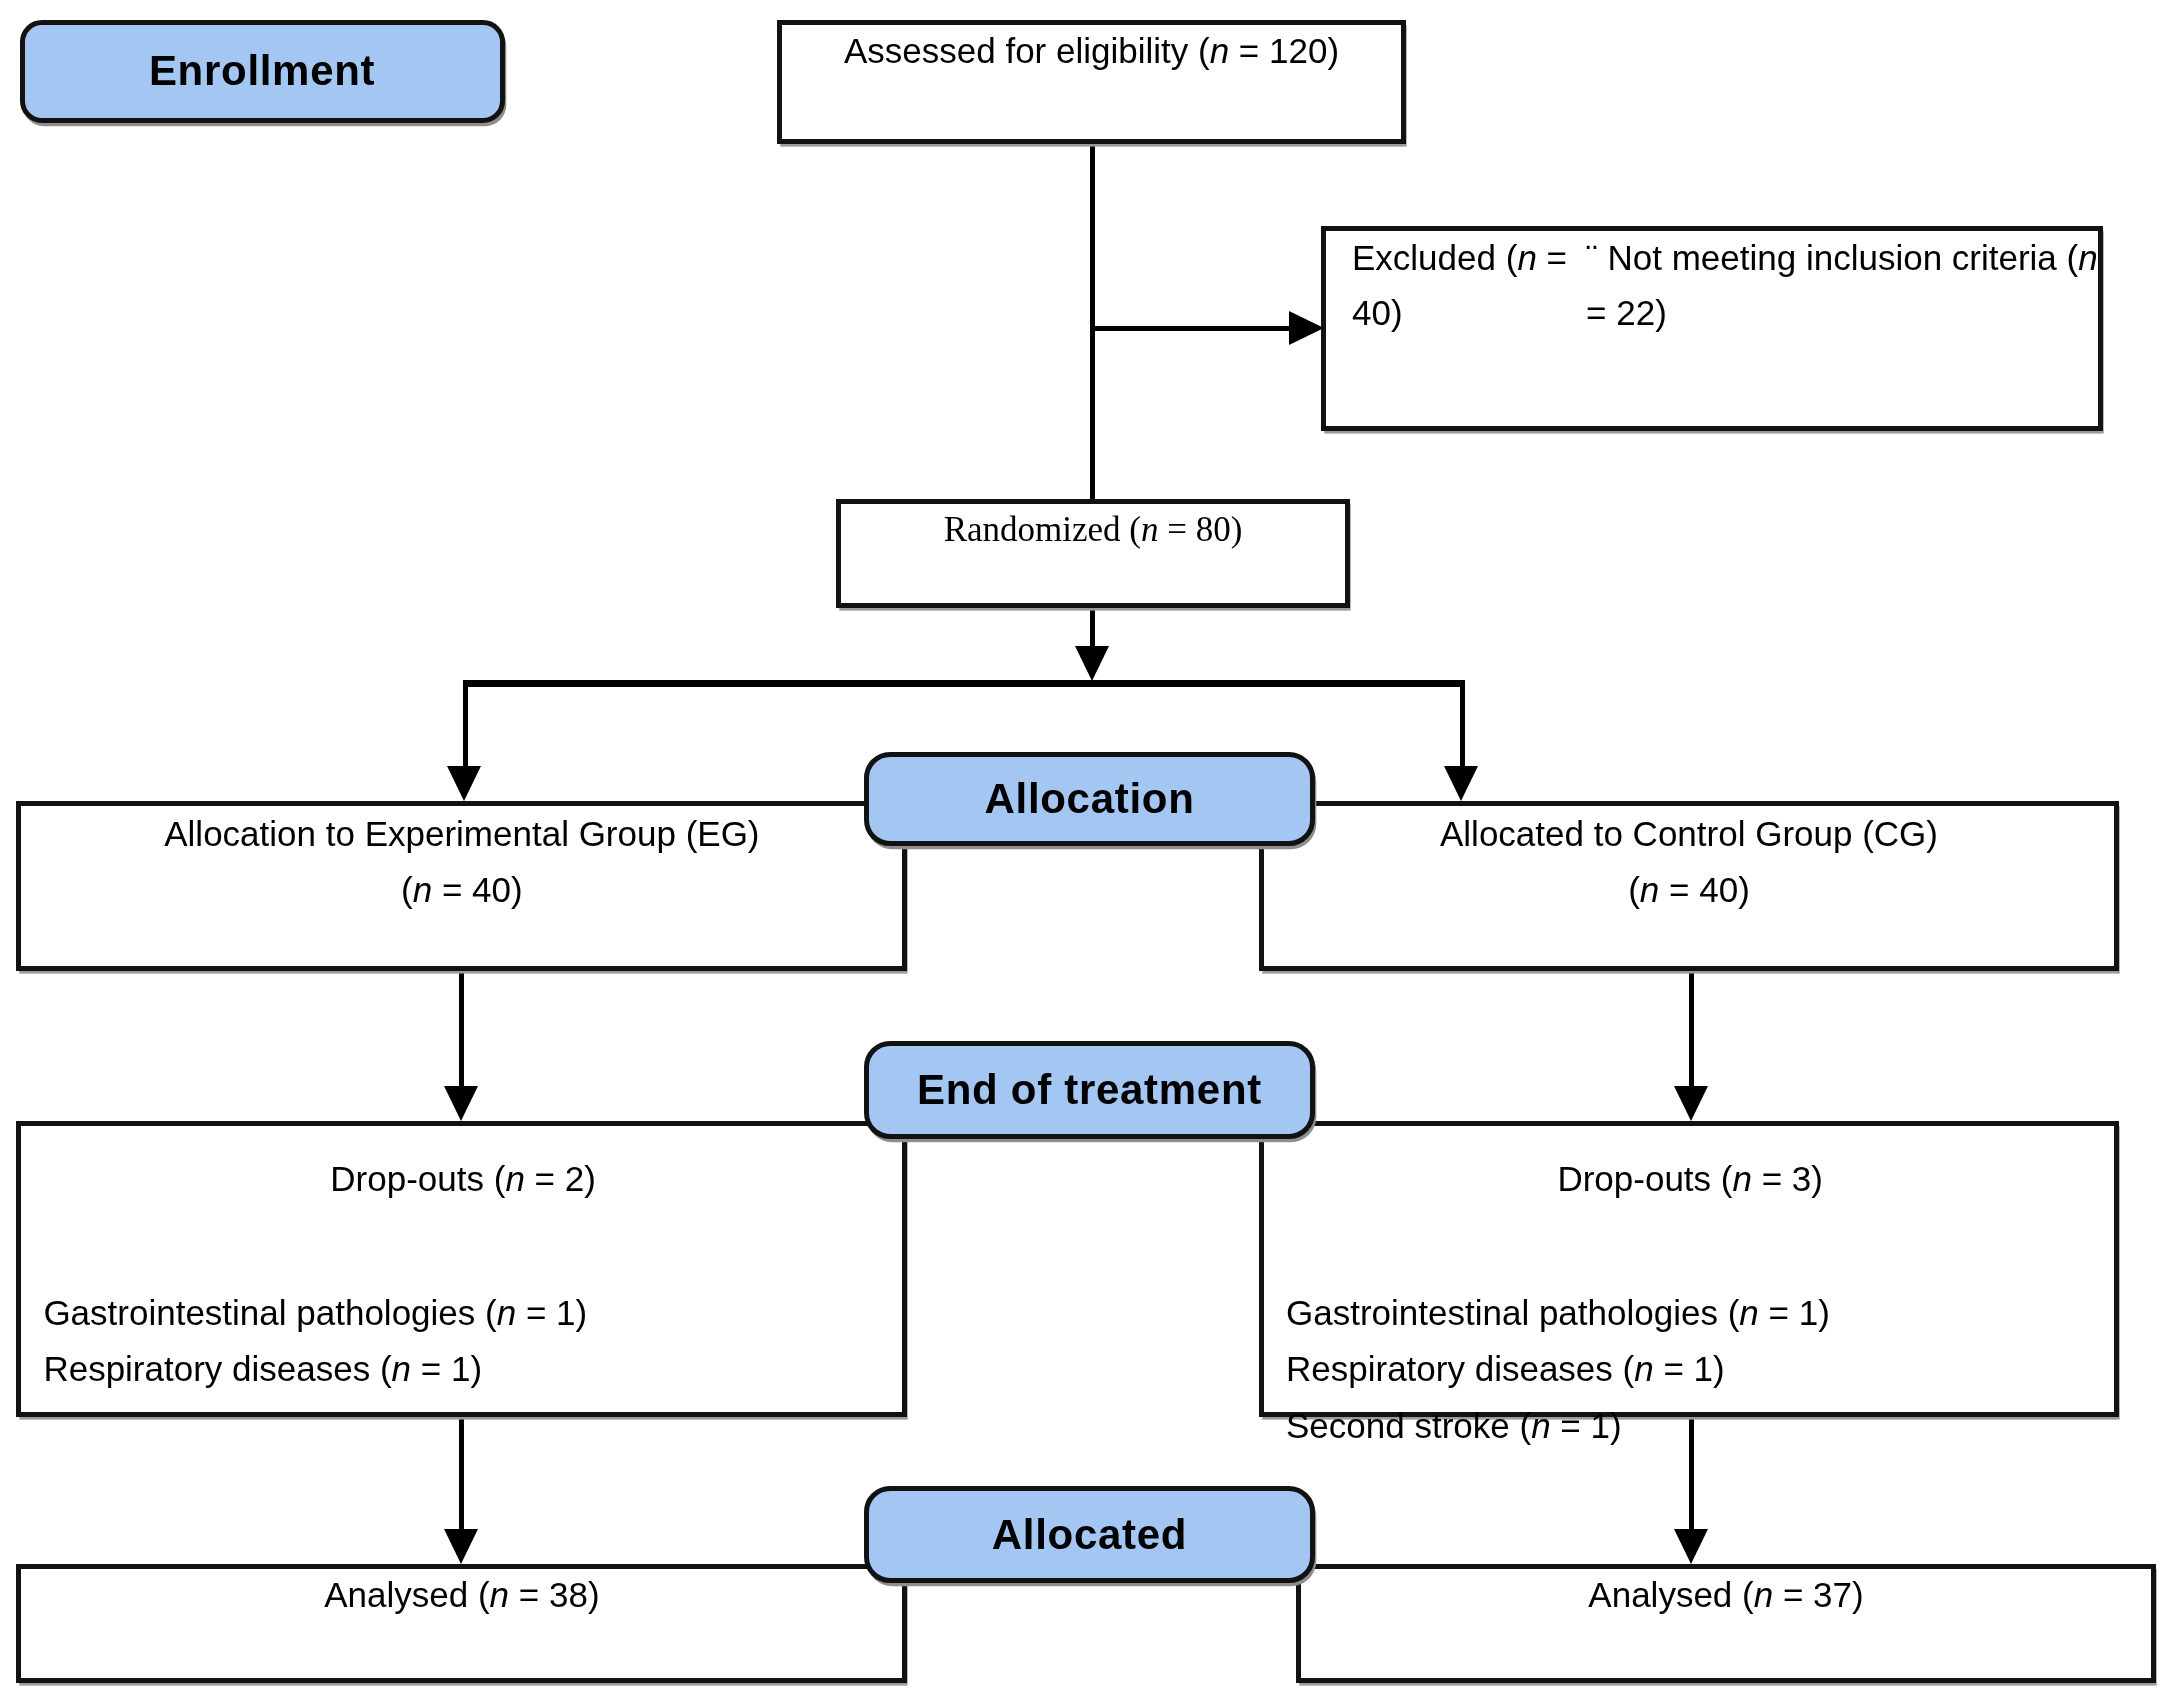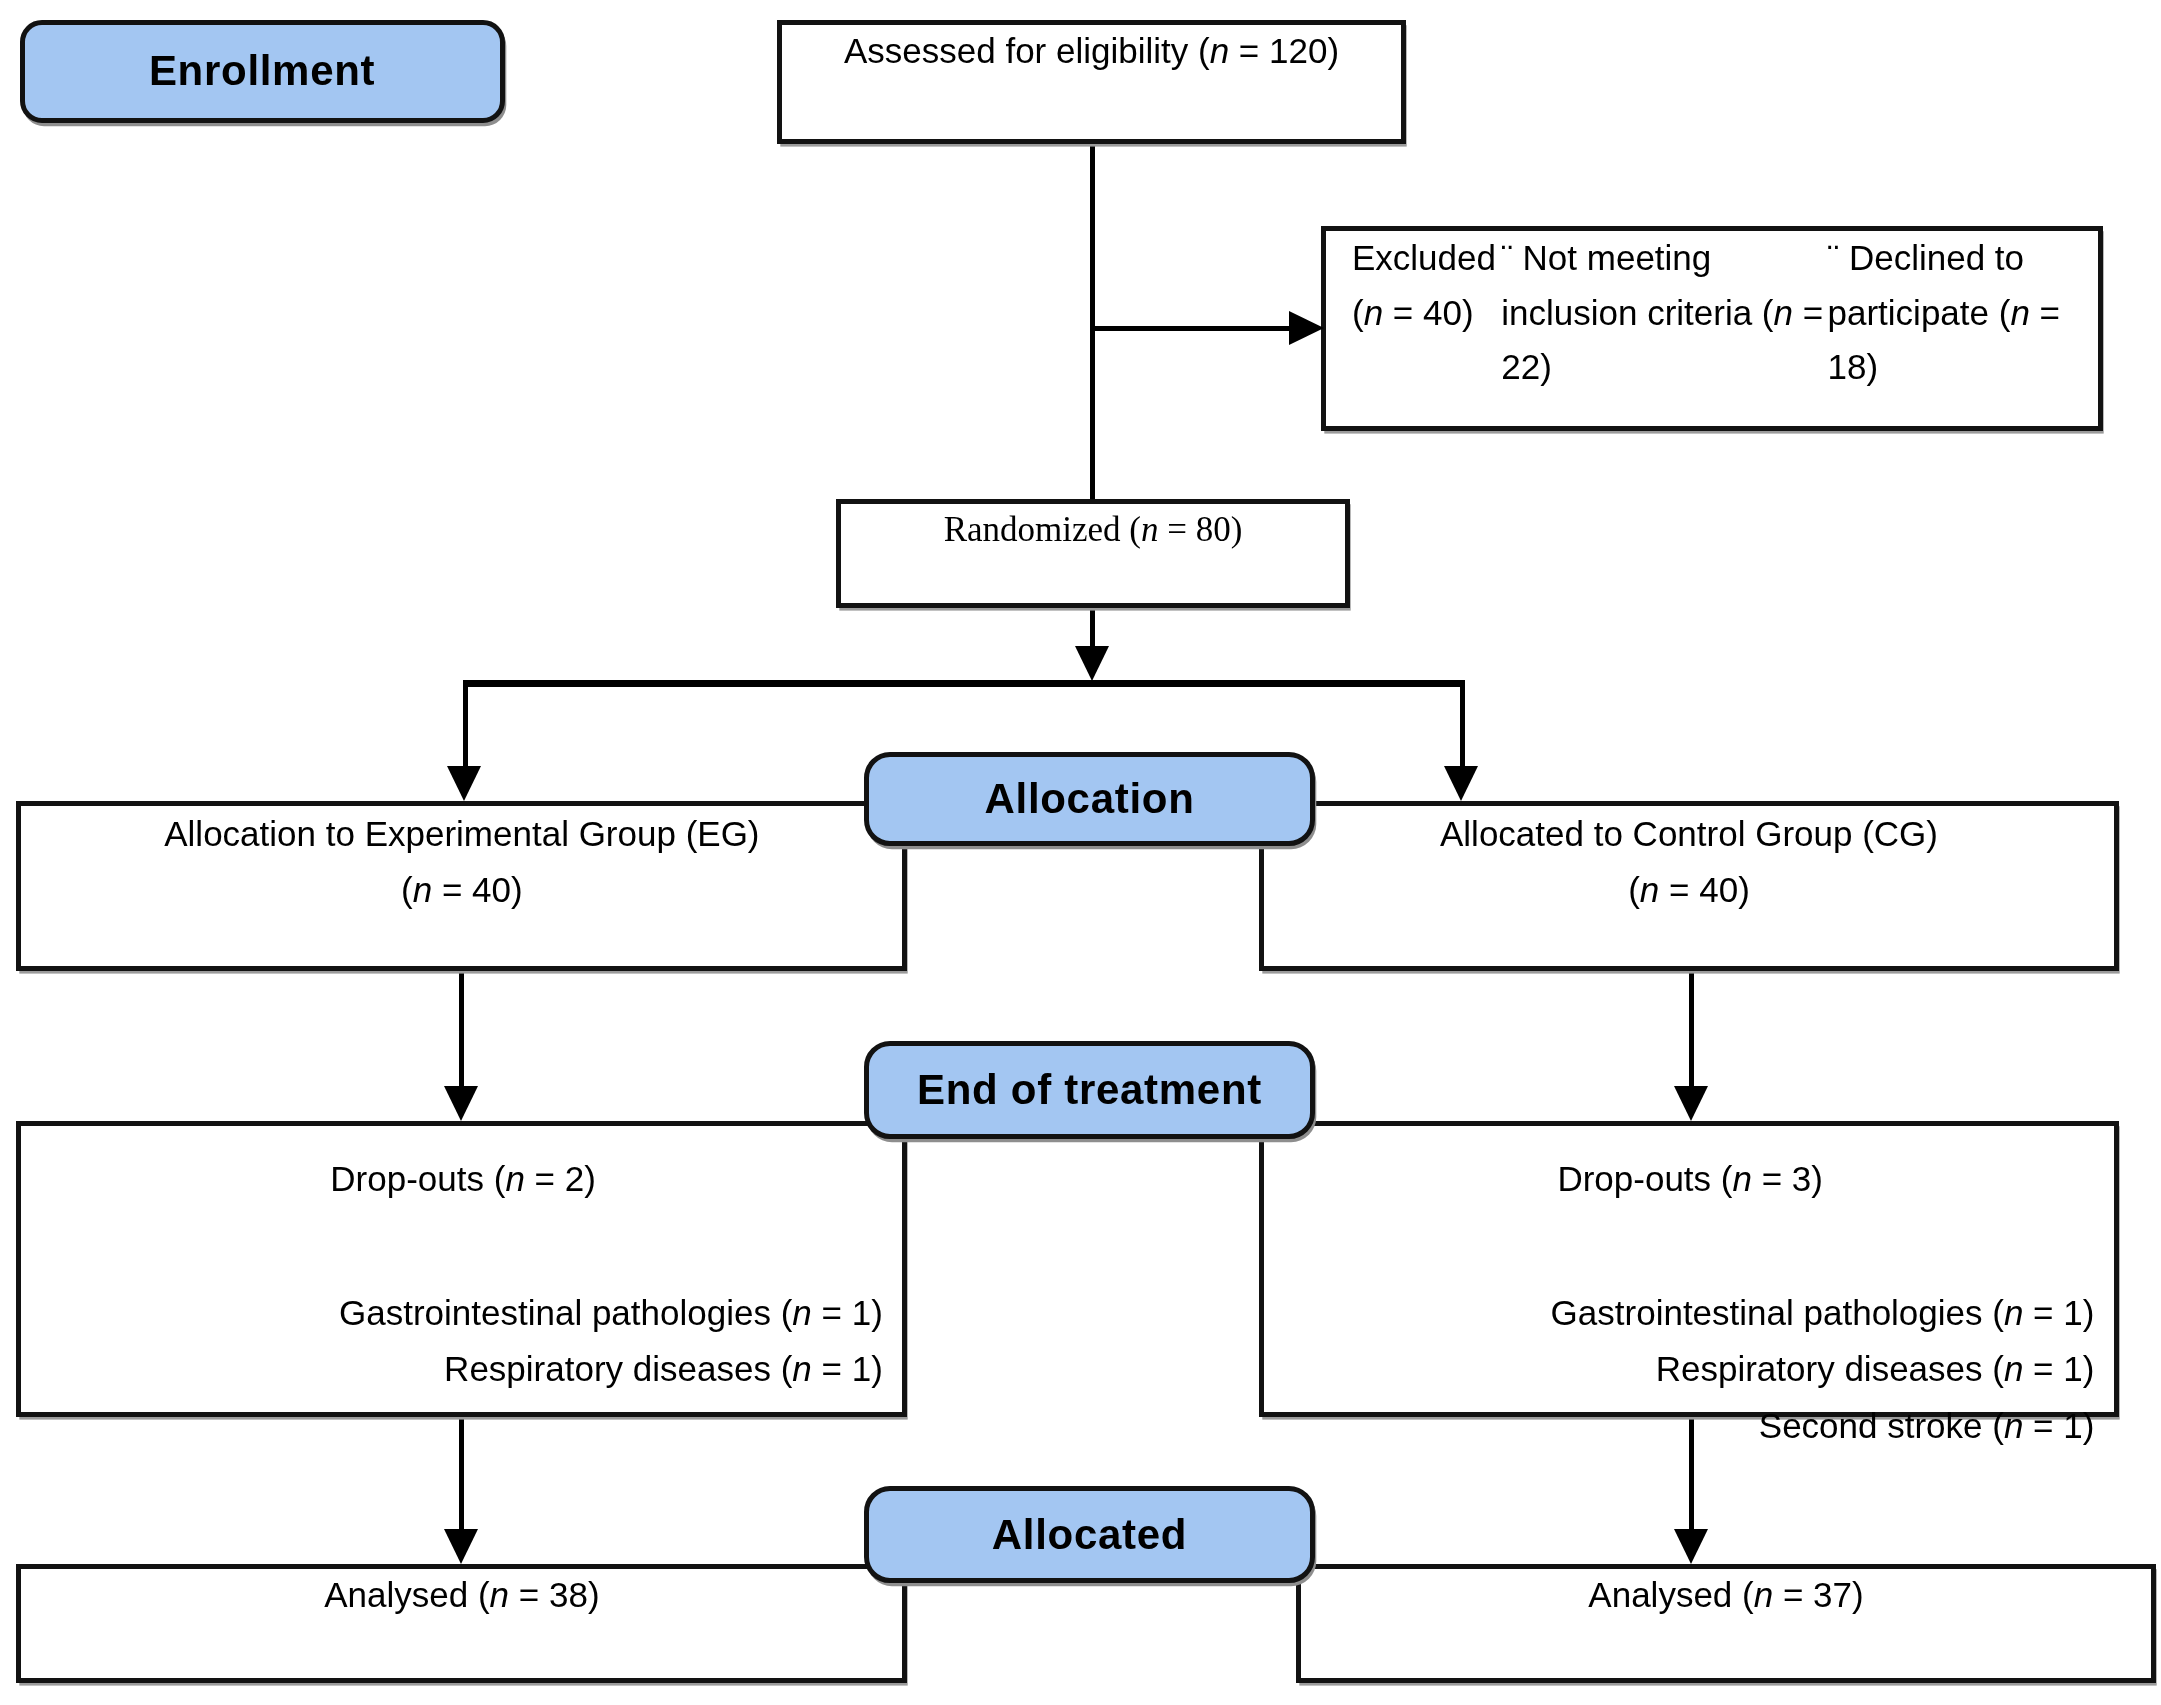--- a/index.html
+++ b/index.html
@@ -42,21 +42,21 @@
     border-top:35px solid #000;
   }
   .arrow-right{
     position:absolute;width:0;height:0;z-index:3;
     border-top:17.7px solid transparent;
     border-bottom:17.7px solid transparent;
     border-left:35px solid #000;
   }
   .listbox{padding:15.7px 19.6px 0 22px;}
   .listbox .title{text-align:center;margin-top:9.2px;}
-  .listbox .items{margin-top:77px;text-align:right;}
+  .listbox .items{margin-top:77px;}
   .excluded-content{display:flex;flex-direction:row;justify-content:center;height:100%;padding-left:26px;line-height:1.56;}
   i{font-style:italic;}
 </style>
 </head>
 <body>
 
 <div id="canvas">
 
   <div class="vline" style="left:1090px;top:143px;width:5.2px;height:357px;"></div>
   <div class="hline" style="left:1090px;top:326px;width:204px;height:5.2px;"></div>
@@ -89,21 +89,20 @@
   </div>
 
   <div class="box center" style="left:777px;top:20px;width:629px;height:124px;">
     <span>Assessed for eligibility (<i>n</i> = 120)</span>
   </div>
 
   <div class="box" style="left:1321px;top:226px;width:782px;height:205px;">
     <div class="excluded-content">
       <div>Excluded (<i>n</i> = 40)</div>
       <div>¨ Not meeting inclusion criteria (<i>n</i> = 22)</div>
-      <div>¨ Declined to participate (<i>n</i> = 18)</div>
     </div>
   </div>
 
   <div class="box center" style="left:836px;top:499px;width:514px;height:109px;font-family:Liberation Serif, serif;">
     <span>Randomized (<i>n</i> = 80)</span>
   </div>
 
   <div class="box center" style="left:16.4px;top:801px;width:891px;height:170px;line-height:1.6;">
     <div>Allocation to Experimental Group (EG)</div>
     <div>(<i>n</i> = 40)</div>

